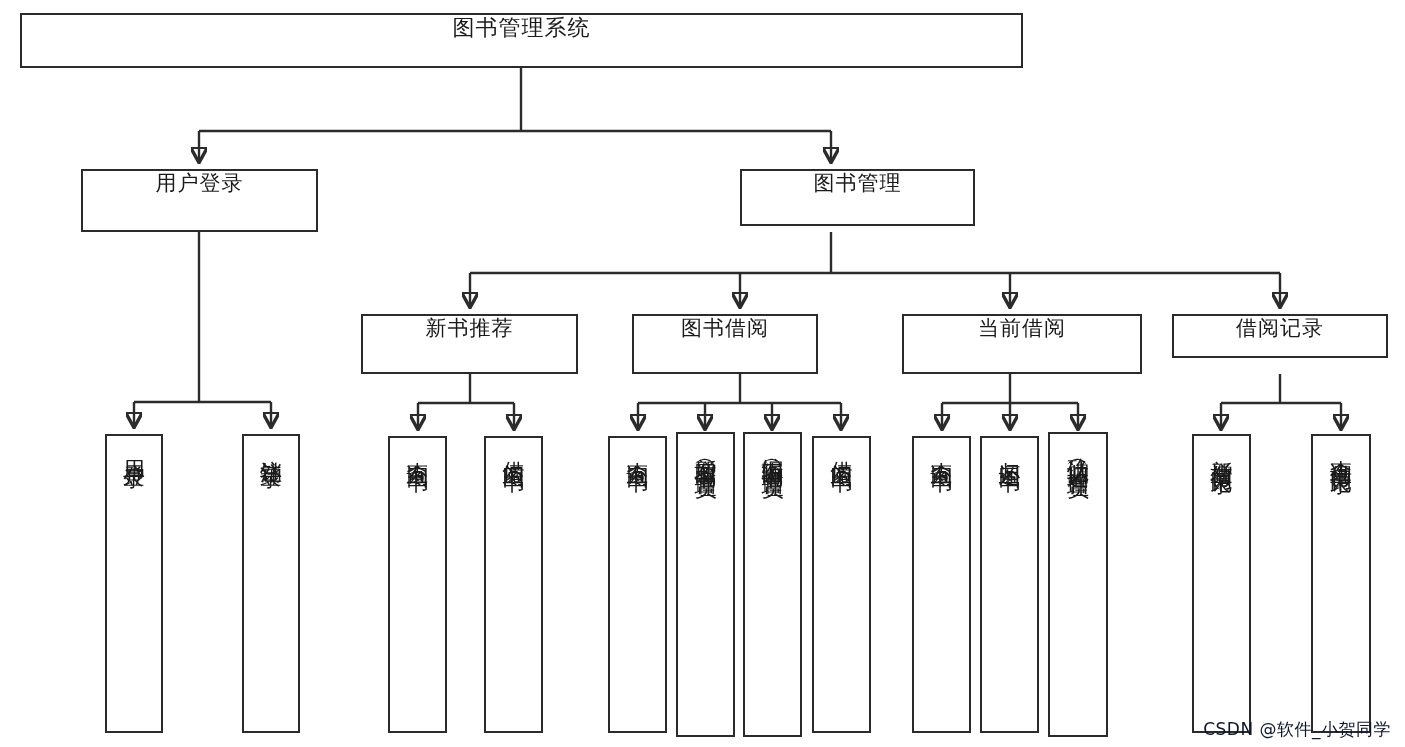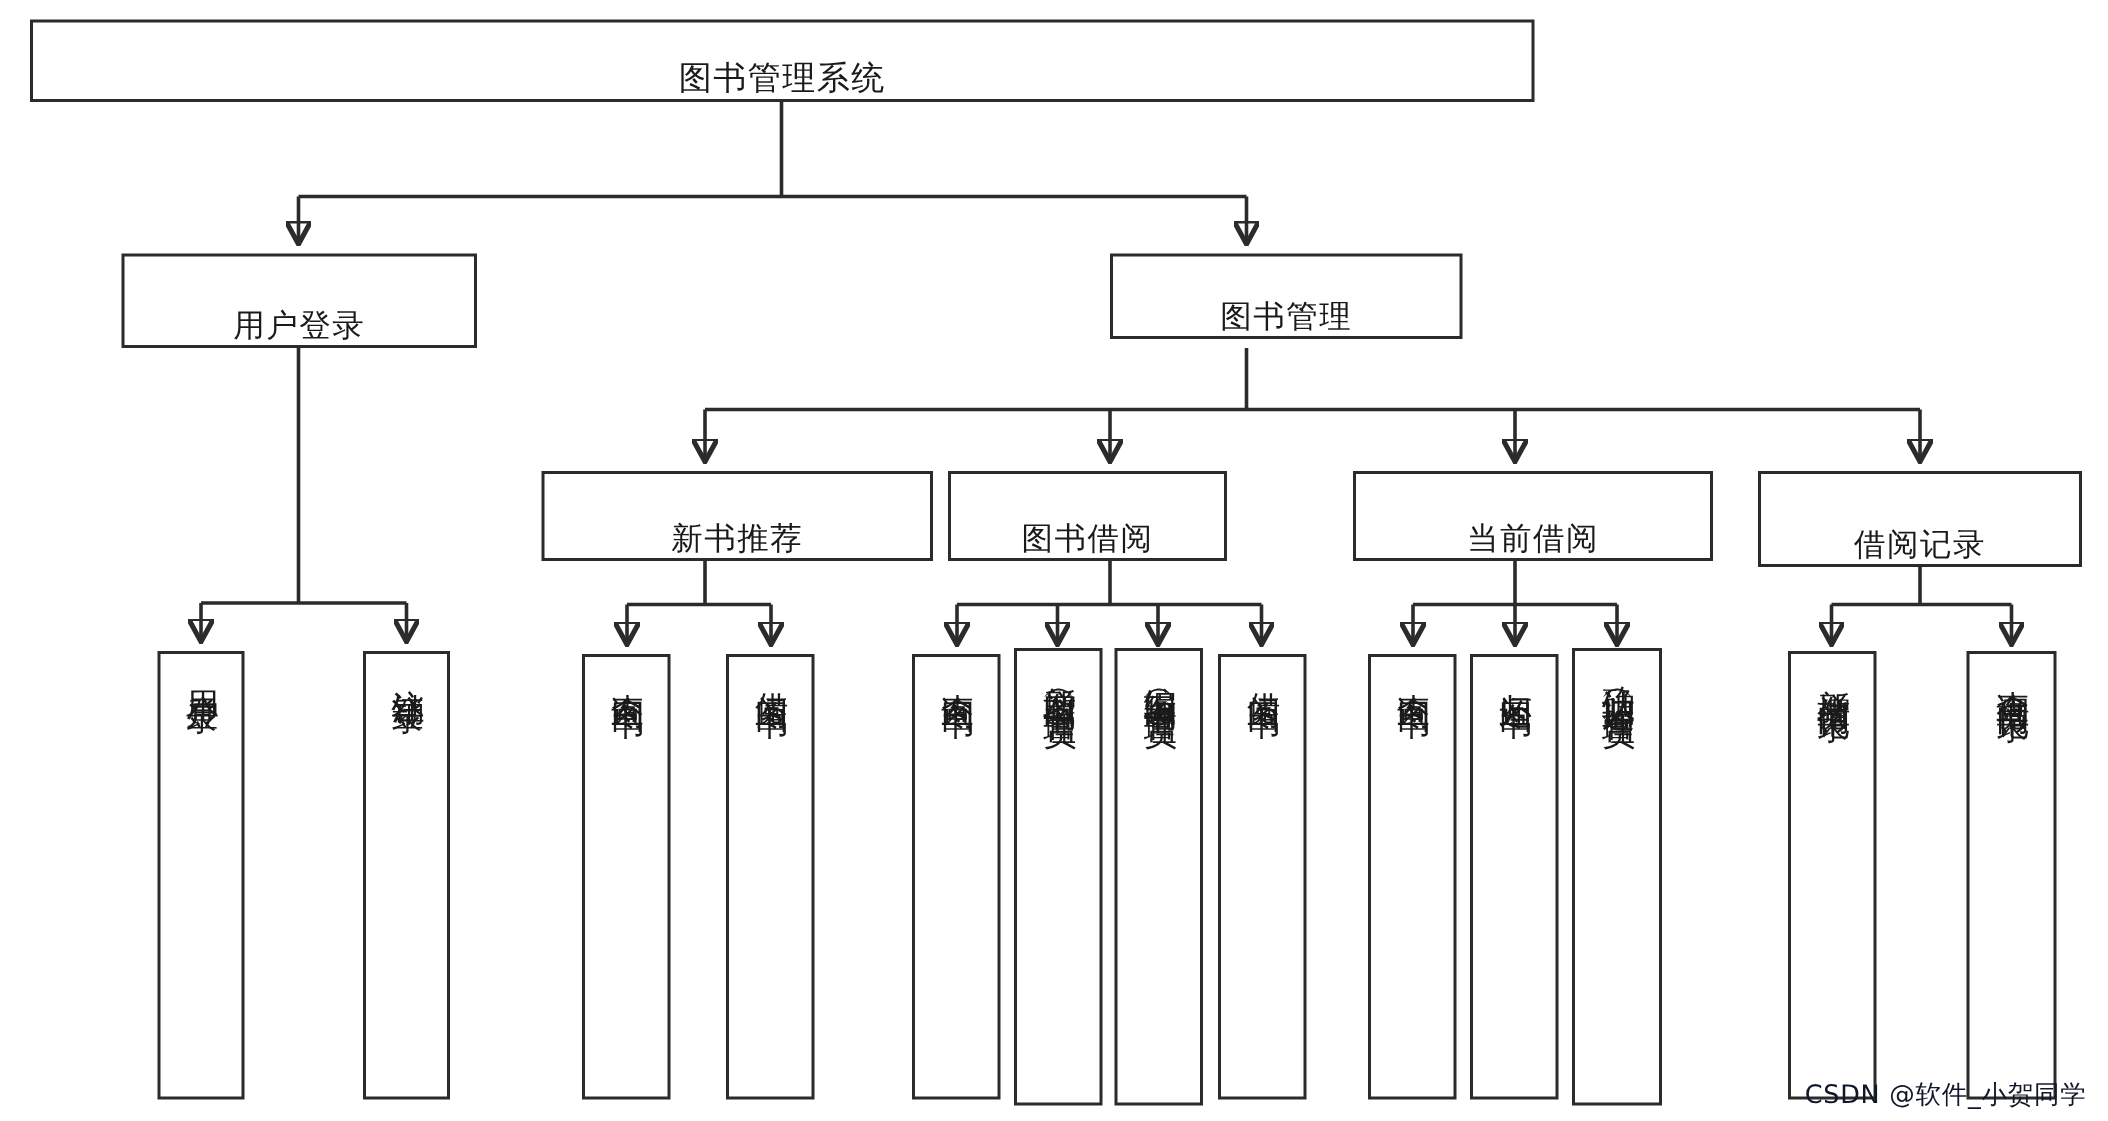--- a/index.html
+++ b/index.html
@@ -14,21 +14,21 @@
     background: #ffffff;
     font-family: "DejaVu Sans", "Liberation Sans", sans-serif;
     overflow: hidden;
   }
   .node {
     position: absolute;
     box-sizing: border-box;
     border: 2px solid #2b2b2b;
     background: #ffffff;
     display: flex;
-    align-items: flex-end;
+    align-items: flex-start;
     justify-content: center;
     color: #1a1a1a;
     z-index: 3;
   }
   .node .label {
     display: block;
     text-align: center;
     line-height: 1.18;
     white-space: nowrap;
   }
@@ -134,30 +134,30 @@
     <span class="label">图书管理系统</span>
   </div>
 
   <div class="node horiz" style="left:81px; top:169px; width:237px; height:63px;">
     <span class="label">用户登录</span>
   </div>
   <div class="node horiz" style="left:740px; top:169px; width:235px; height:57px;">
     <span class="label">图书管理</span>
   </div>
 
-  <div class="node horiz" style="left:361px; top:314px; width:261px; height:60px;">
+  <div class="node horiz" style="left:361px; top:314px; width:217px; height:60px;">
     <span class="label">新书推荐</span>
   </div>
   <div class="node horiz" style="left:632px; top:314px; width:186px; height:60px;">
     <span class="label">图书借阅</span>
   </div>
   <div class="node horiz" style="left:902px; top:314px; width:240px; height:60px;">
     <span class="label">当前借阅</span>
   </div>
-  <div class="node horiz" style="left:1172px; top:314px; width:216px; height:64px;">
+  <div class="node horiz" style="left:1172px; top:314px; width:216px; height:44px;">
     <span class="label">借阅记录</span>
   </div>
 
   <div class="node vert" style="left:105px; top:434px; width:58px; height:299px;">
     <span class="label">用户登录</span>
   </div>
   <div class="node vert" style="left:242px; top:434px; width:58px; height:299px;">
     <span class="label">注销登录</span>
   </div>
 

